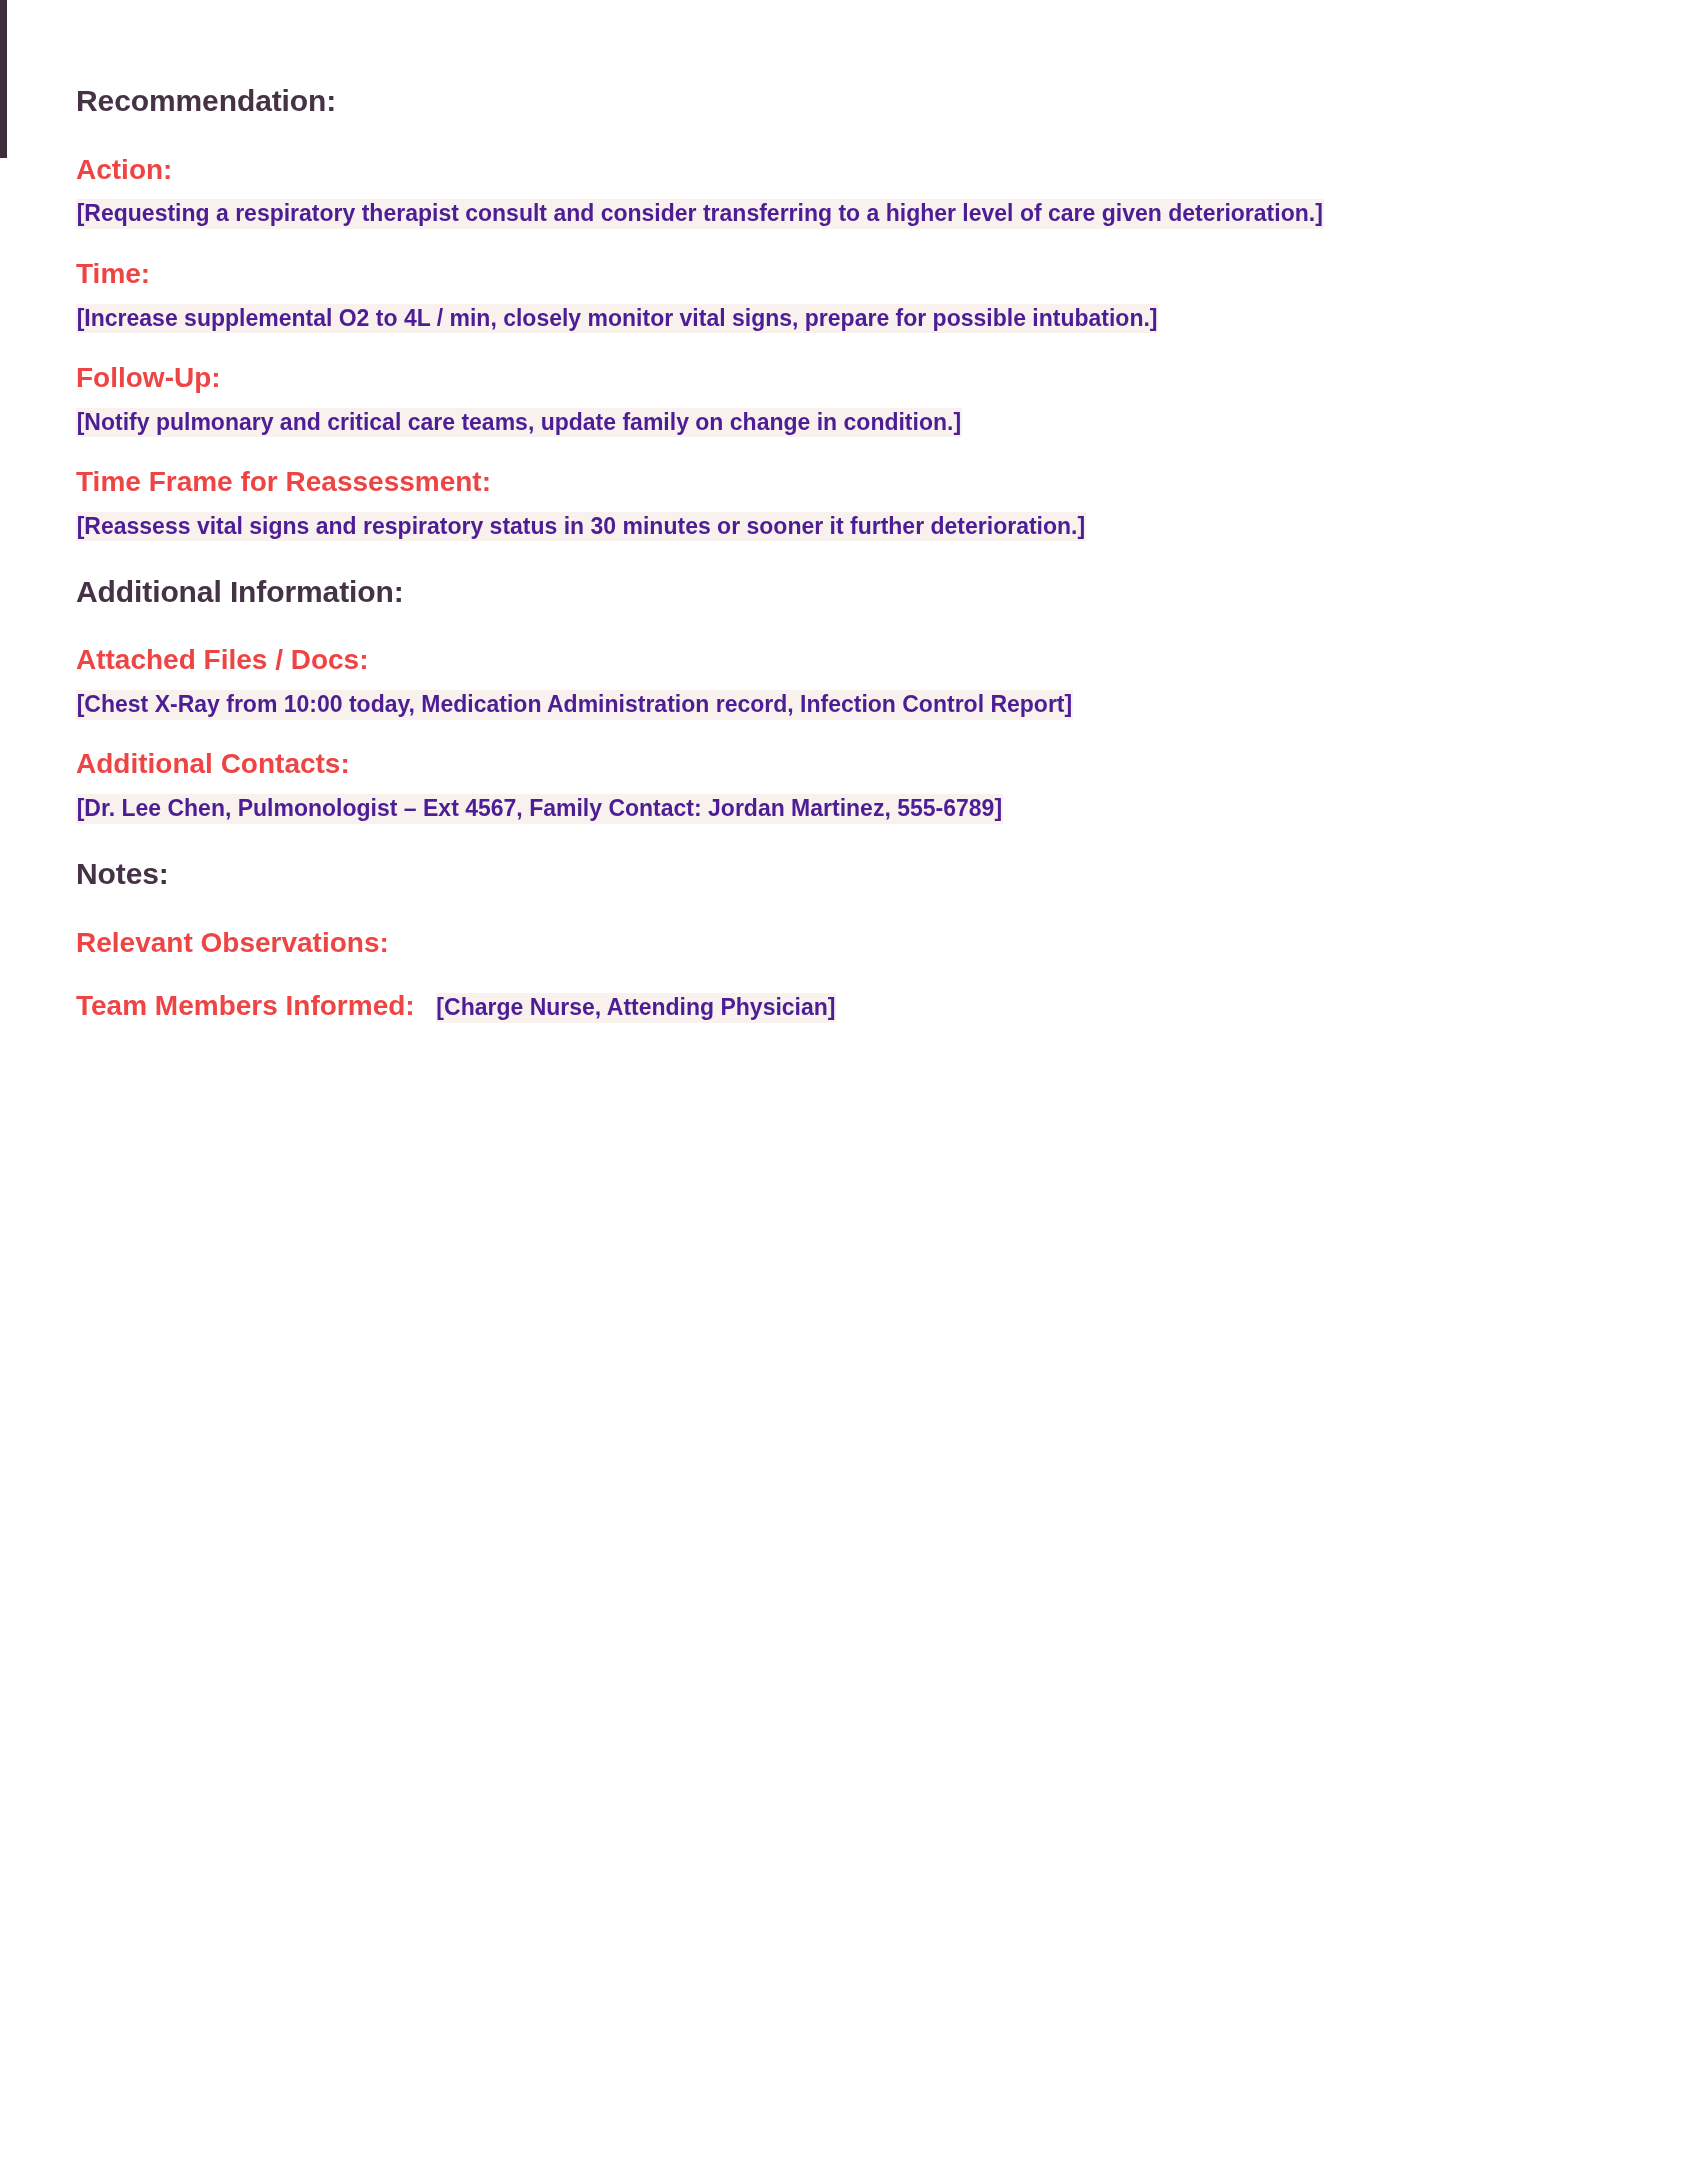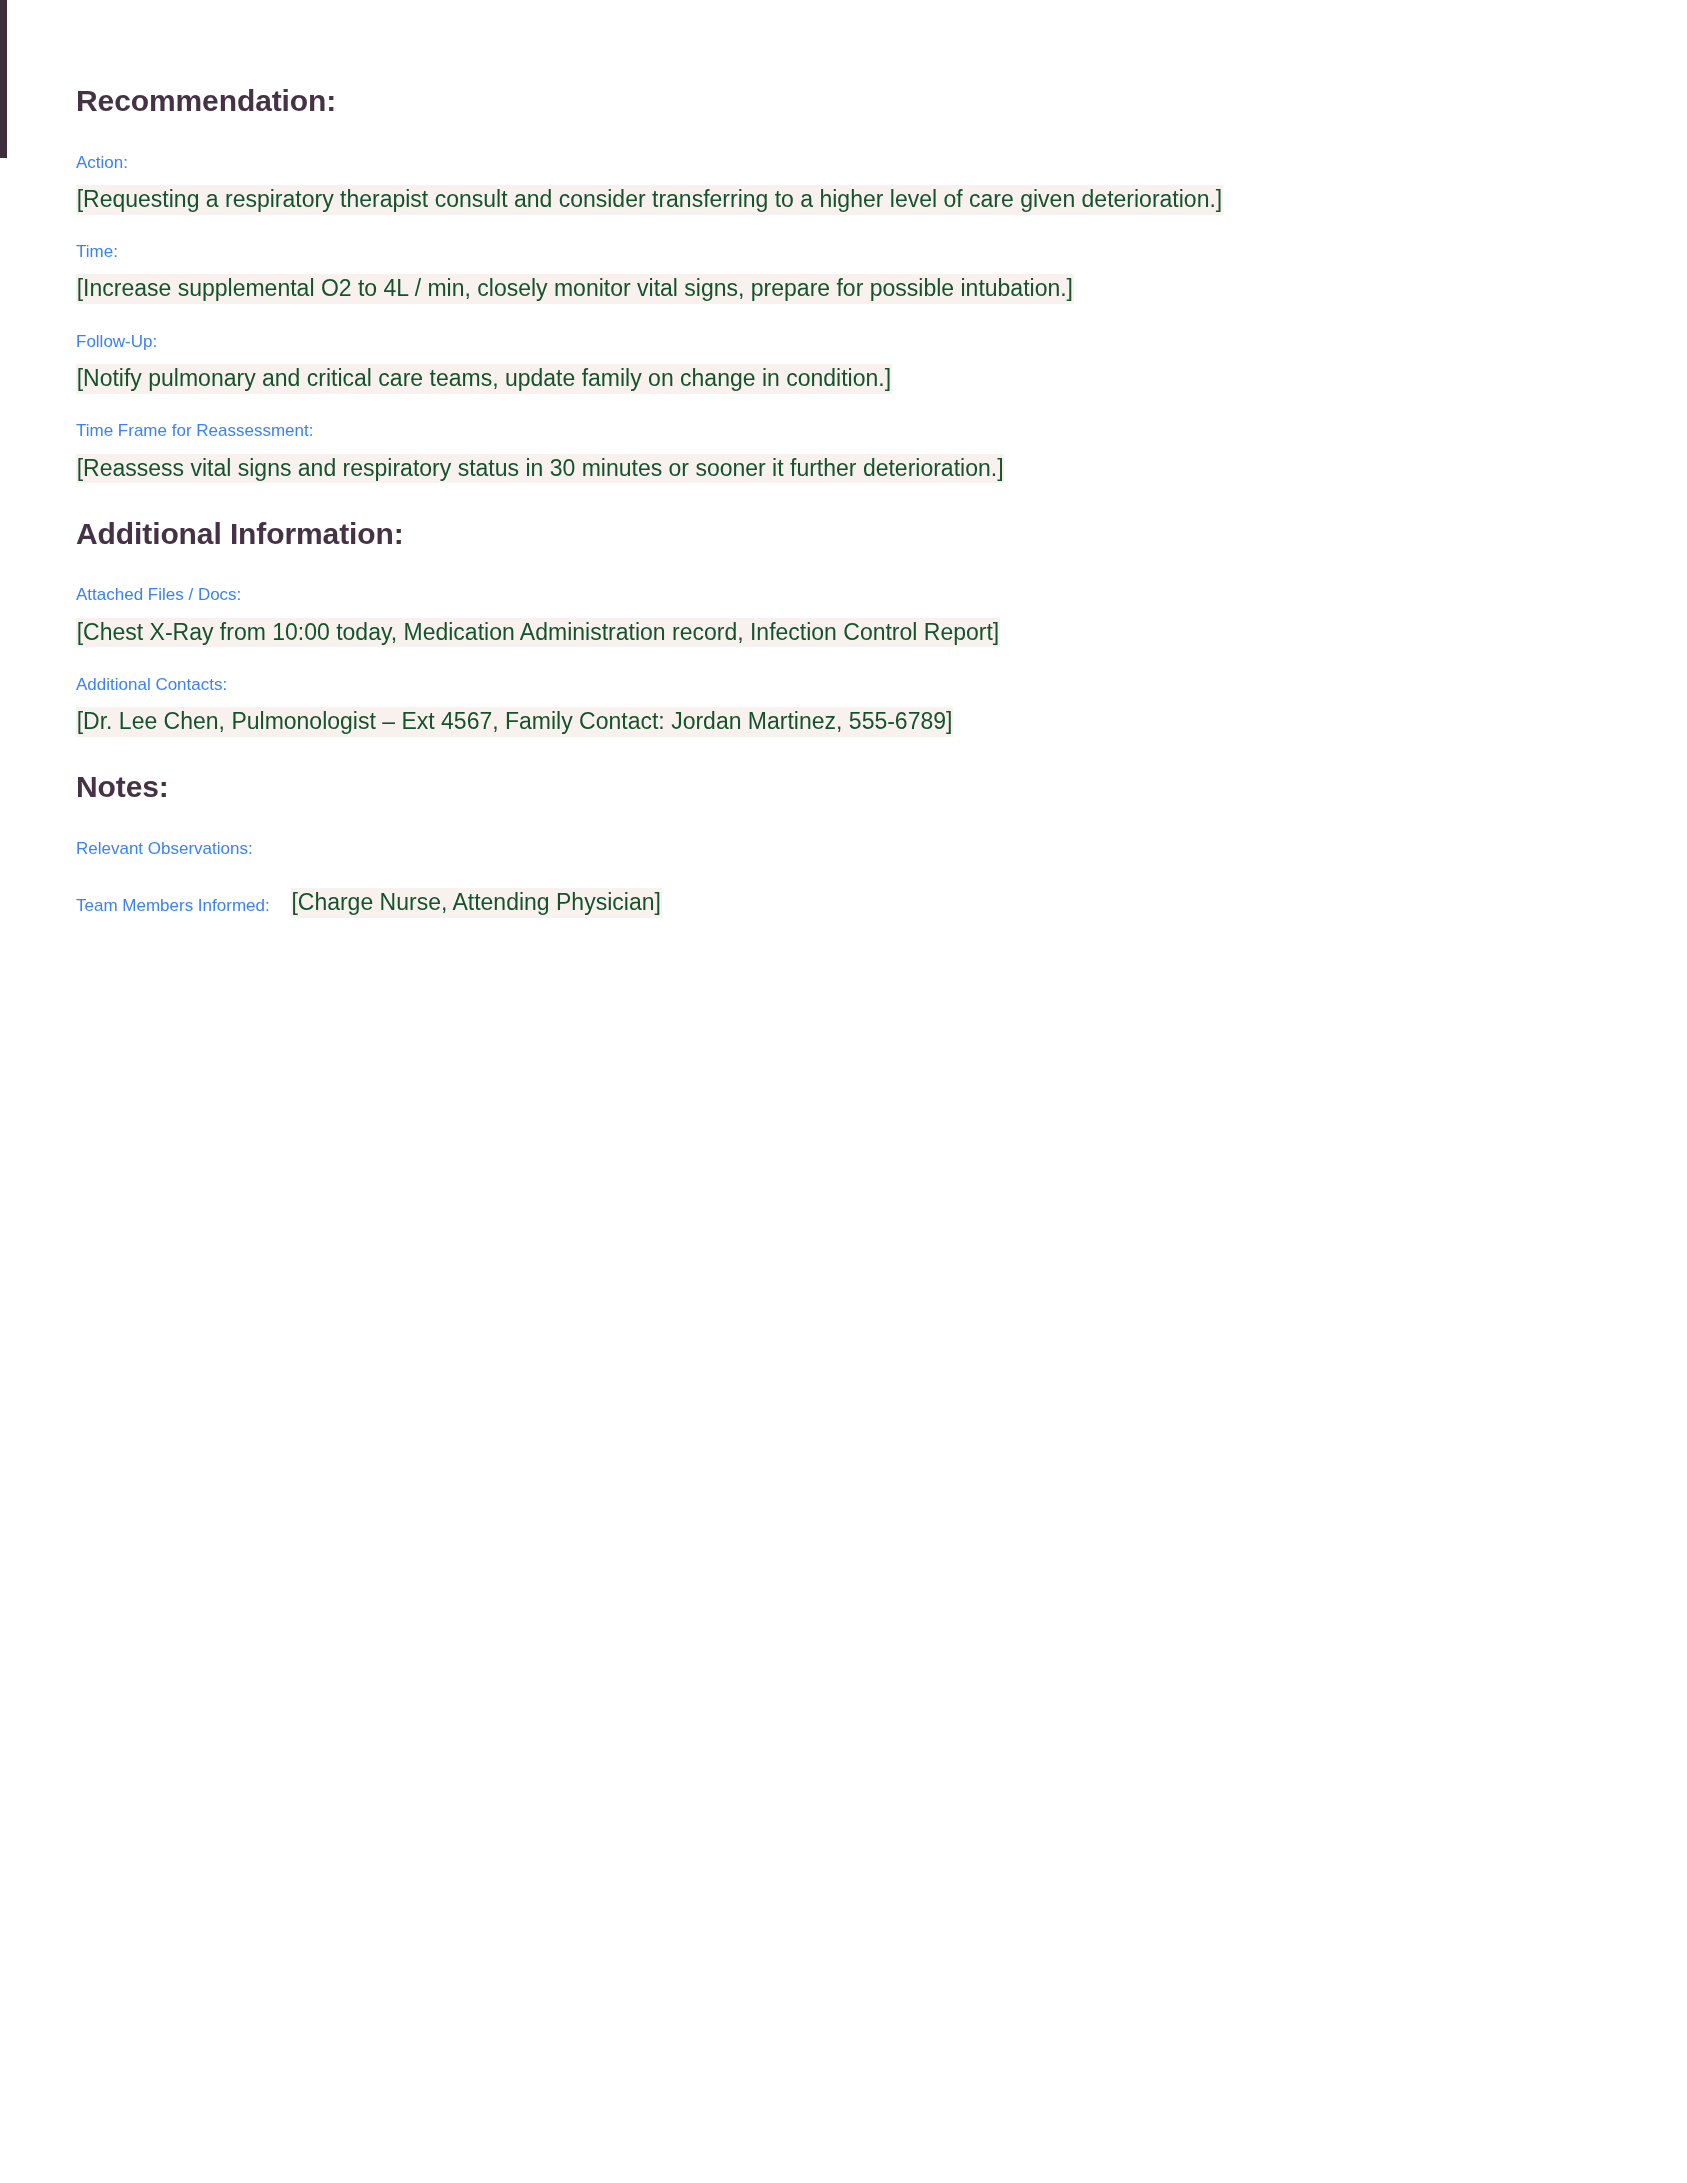--- a/index.html
+++ b/index.html
@@ -62,32 +62,32 @@
   .section + .section {
     margin-top: 29px;
   }
 
   .field {
     margin: 0;
     padding: 0;
   }
 
   .field-label {
-    font-size: 17px;
-    font-weight: normal;
-    color: #3b82f6;
+    font-size: 28px;
+    font-weight: bold;
+    color: #ef4444;
     line-height: 1.32;
     margin: 0;
     padding: 0;
   }
 
   .field-value {
     font-size: 23px;
-    font-weight: normal;
-    color: #14532d;
+    font-weight: bold;
+    color: #4c1d95;
     line-height: 1.47;
     margin: 9.3px 0 0 0;
     padding: 0;
     max-width: 1297px;
   }
 
   .hl {
     background: #f9f1ee;
     box-decoration-break: clone;
     -webkit-box-decoration-break: clone;

